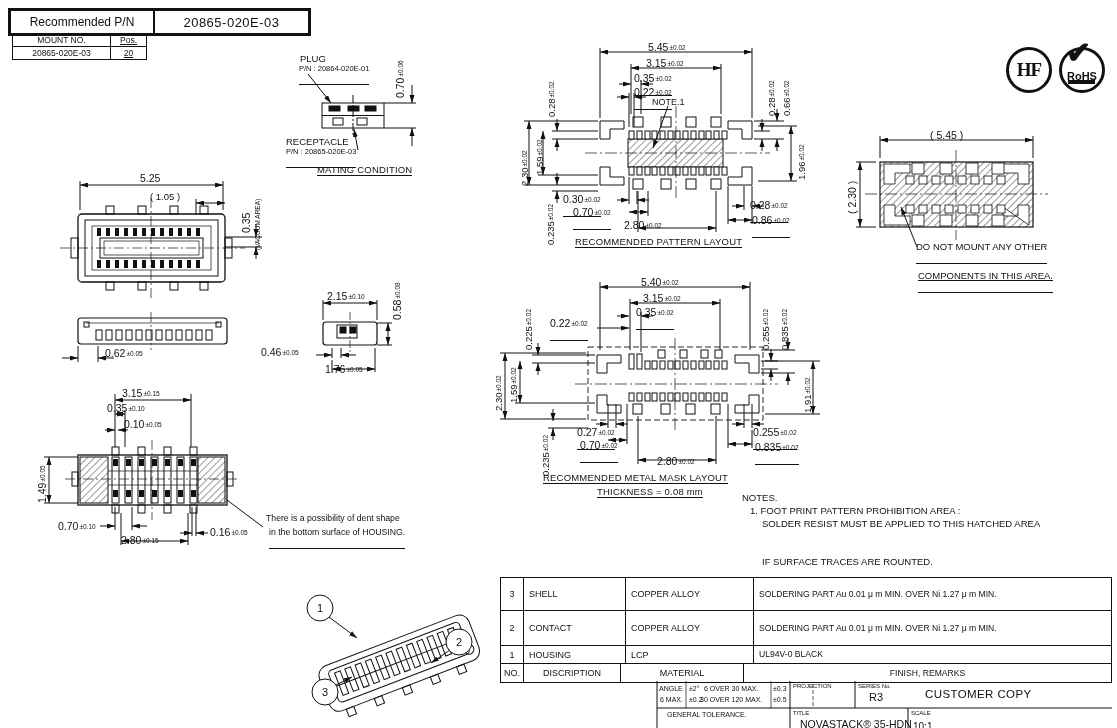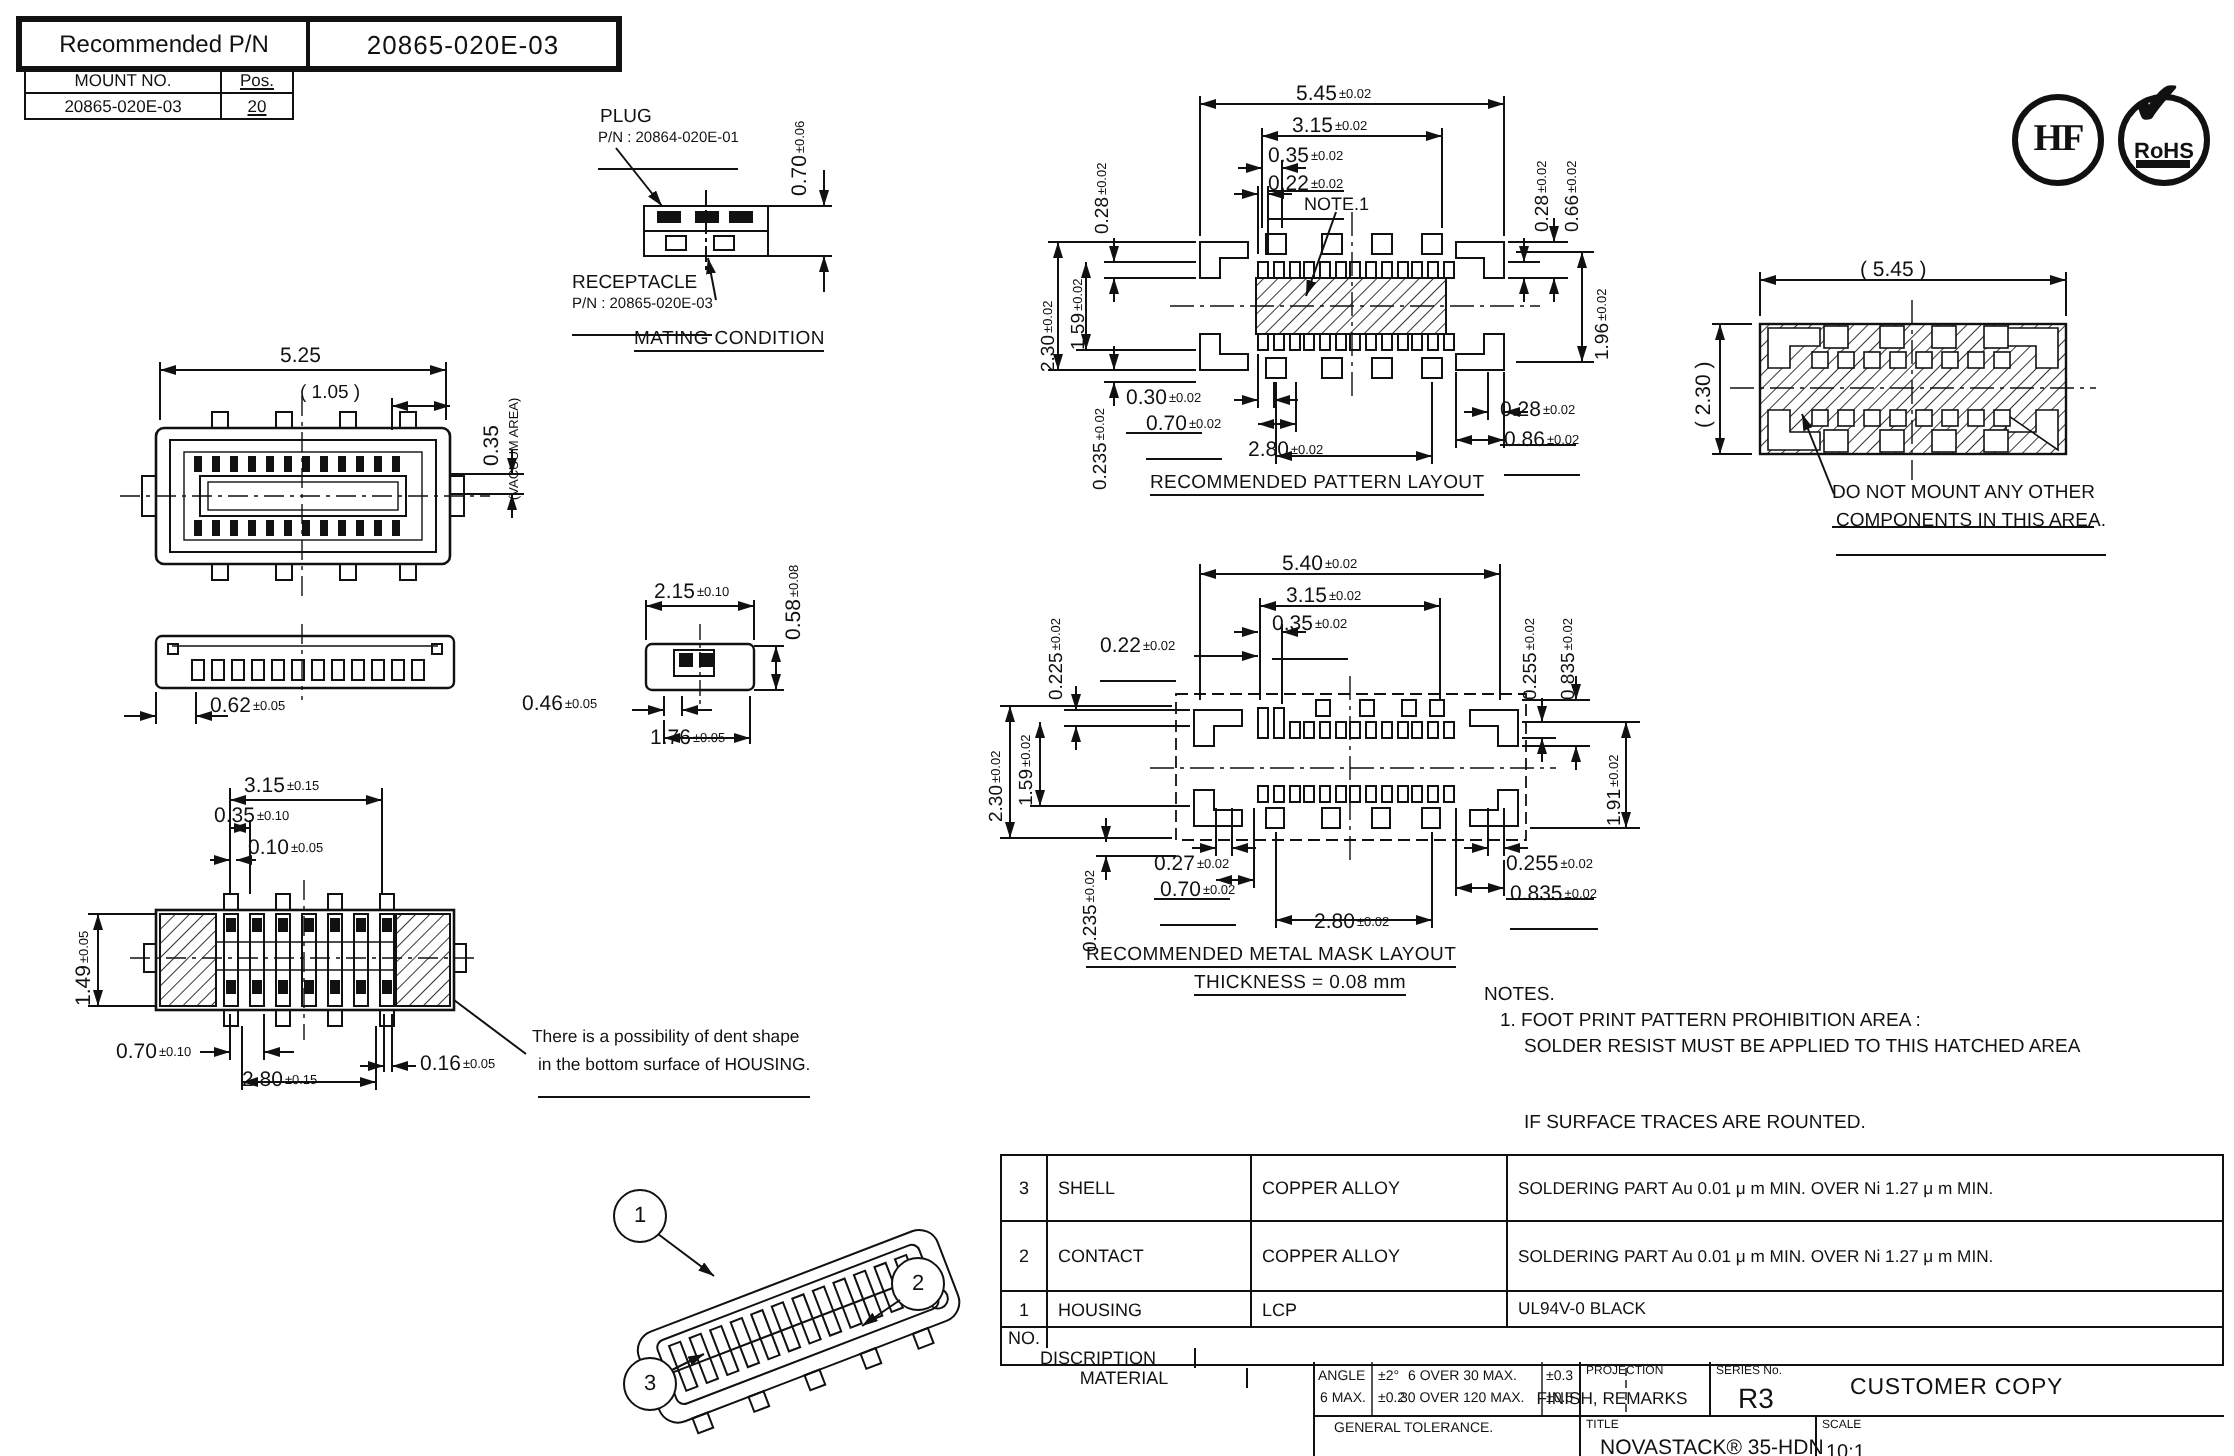--- a/index.html
+++ b/index.html
@@ -35,21 +35,21 @@
   
   #parts-table{position:absolute;left:500px;top:577px;width:610px;border:1.5px solid #111;font-size:9px;}
   #parts-table .row{display:flex;align-items:stretch;}
   #parts-table .row+.row{border-top:1px solid #111;}
   #parts-table .cno{width:22px;display:flex;align-items:center;justify-content:center;border-right:1px solid #111;}
   #parts-table .cds{width:96px;display:flex;align-items:center;padding-left:5px;border-right:1px solid #111;}
   #parts-table .cmt{width:122px;display:flex;align-items:center;padding-left:5px;border-right:1px solid #111;}
   #parts-table .cfn{flex:1;display:flex;flex-direction:column;justify-content:center;padding-left:5px;font-size:8.6px;line-height:1.25;}
   #parts-table .hrow div{justify-content:center;padding-left:0;text-align:center;}
   #parts-table .hrow .cfn{align-items:center;}
-  .h33{height:32px;} .h35{height:34px;} .h18{height:17px;} .h19{height:18px;flex-direction:column;}
+  .h33{height:32px;} .h35{height:34px;} .h18{height:17px;} .h19{height:18px;}
   .balloon{position:absolute;width:24px;height:24px;text-align:center;line-height:24px;font-size:11px;}
 </style>
 </head>
 <body>
 
 <div id="sheet">
 
 <svg width="1117" height="728" viewBox="0 0 1117 728">
   <defs>
     <pattern id="hat" width="5" height="5" patternUnits="userSpaceOnUse" patternTransform="rotate(45)">
@@ -573,21 +573,21 @@
 <div class="dim u" style="left:563px;top:193px;"><span>0.30</span><span class="t">±0.02</span></div>
 <div class="dim u" style="left:573px;top:206px;"><span>0.70</span><span class="t">±0.02</span></div>
 <div class="dim" style="left:624px;top:219px;"><span>2.80</span><span class="t">±0.02</span></div>
 <div class="dim u" style="left:750px;top:199px;"><span>0.28</span><span class="t">±0.02</span></div>
 <div class="dim u" style="left:752px;top:214px;"><span>0.86</span><span class="t">±0.02</span></div>
 <div class="dtitle" style="left:575px;top:236px;">RECOMMENDED PATTERN LAYOUT</div>
 
 <div class="dim" style="left:930px;top:129px;"><span>( 5.45 )</span></div>
 <div class="dim rot" style="left:846px;top:214px;"><span>( 2.30 )</span></div>
 <div class="lbl u" style="left:916px;top:241px;">DO NOT MOUNT ANY OTHER</div>
-<div class="lbl u" style="left:918px;top:255px;">COMPONENTS IN THIS AREA.</div>
+<div class="lbl u" style="left:918px;top:270px;text-decoration:underline;">COMPONENTS IN THIS AREA.</div>
 
 <div class="dim" style="left:641px;top:276px;"><span>5.40</span><span class="t">±0.02</span></div>
 <div class="dim" style="left:643px;top:292px;"><span>3.15</span><span class="t">±0.02</span></div>
 <div class="dim u" style="left:636px;top:306px;"><span>0.35</span><span class="t">±0.02</span></div>
 <div class="dim u" style="left:550px;top:317px;"><span>0.22</span><span class="t">±0.02</span></div>
 <div class="dim rot" style="left:523px;top:350px;font-size:9.5px;"><span>0.225</span><span class="t">±0.02</span></div>
 <div class="dim rot" style="left:493px;top:411px;font-size:9.5px;"><span>2.30</span><span class="t">±0.02</span></div>
 <div class="dim rot" style="left:508px;top:403px;font-size:9.5px;"><span>1.59</span><span class="t">±0.02</span></div>
 <div class="dim rot" style="left:540px;top:476px;font-size:9.5px;"><span>0.235</span><span class="t">±0.02</span></div>
 <div class="dim rot" style="left:760px;top:350px;font-size:9.5px;"><span>0.255</span><span class="t">±0.02</span></div>
@@ -648,20 +648,20 @@
 <div class="lbl" style="left:689px;top:685px;font-size:7px;">±2°</div>
 <div class="lbl" style="left:704px;top:685px;font-size:7px;">6 OVER 30 MAX.</div>
 <div class="lbl" style="left:773px;top:685px;font-size:7px;">±0.3</div>
 <div class="lbl" style="left:660px;top:696px;font-size:7px;">6 MAX.</div>
 <div class="lbl" style="left:689px;top:696px;font-size:7px;">±0.2</div>
 <div class="lbl" style="left:700px;top:696px;font-size:7px;">30 OVER 120 MAX.</div>
 <div class="lbl" style="left:773px;top:696px;font-size:7px;">±0.5</div>
 <div class="lbl" style="left:667px;top:711px;font-size:7px;">GENERAL TOLERANCE.</div>
 <div class="lbl tiny" style="left:793px;top:683px;">PROJECTION</div>
 <div class="lbl tiny" style="left:858px;top:683px;">SERIES No.</div>
-<div class="lbl" style="left:869px;top:691px;font-size:14px;">R3</div>
+<div class="lbl" style="left:869px;top:691px;font-size:11px;">R3</div>
 <div class="lbl" style="left:925px;top:688px;font-size:11.5px;letter-spacing:.4px;">CUSTOMER COPY</div>
 <div class="lbl tiny" style="left:793px;top:710px;">TITLE</div>
 <div class="lbl" style="left:800px;top:718px;font-size:10.5px;">NOVASTACK® 35-HDN</div>
 <div class="lbl tiny" style="left:911px;top:710px;">SCALE</div>
 <div class="lbl" style="left:913px;top:721px;font-size:10px;">10:1</div>
 
 </div>
 
 </body></html>

